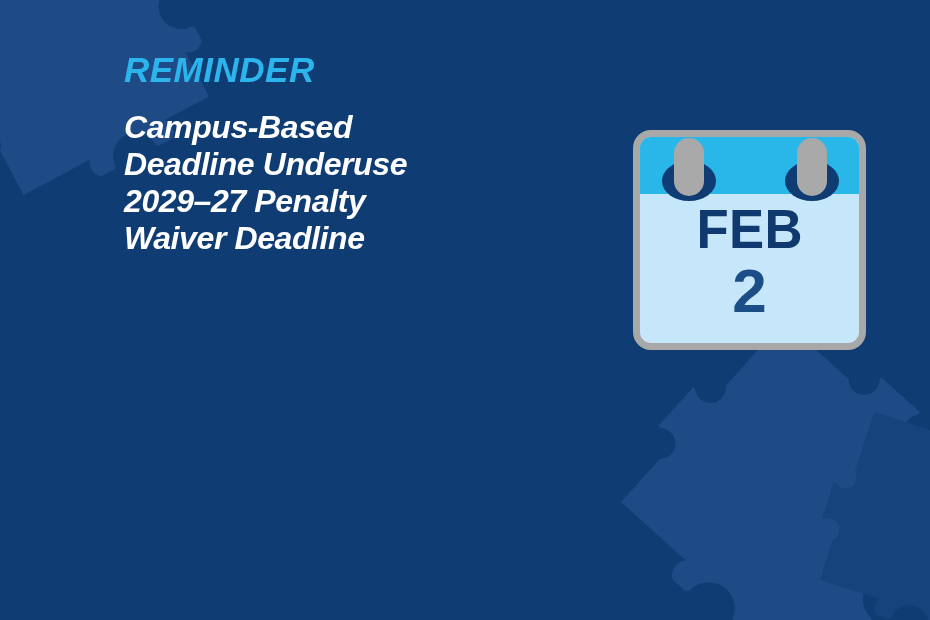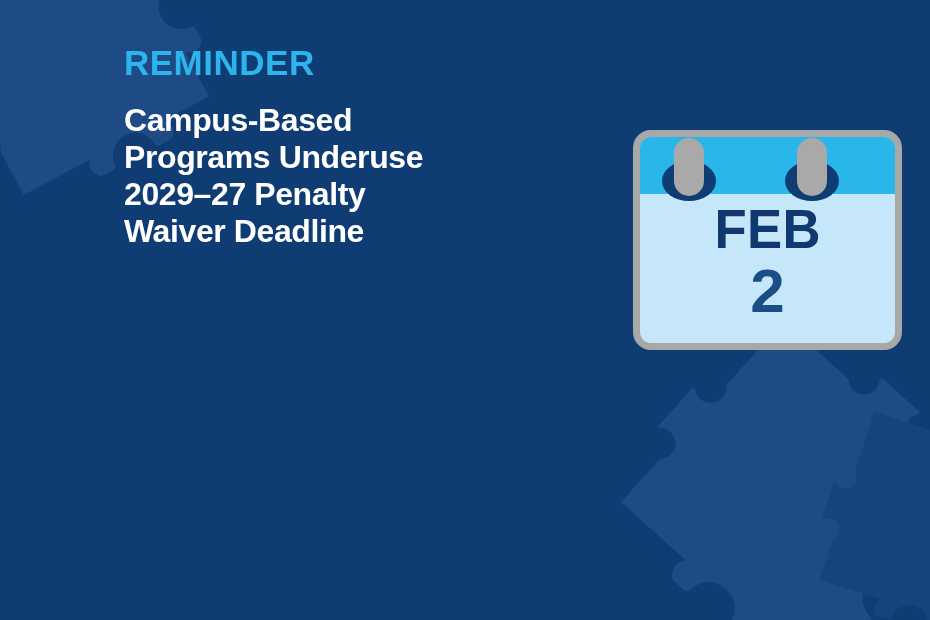--- a/index.html
+++ b/index.html
@@ -47,22 +47,23 @@
     width: 210px;
     height: 210px;
     transform: rotate(18deg);
     fill: #15437C;
   }
 
   
   #text-block {
     position: absolute;
     left: 124px;
-    top: 45px;
+    top: 52px;
     width: 520px;
+    font-style: italic;
   }
   #eyebrow {
     color: #2CB4EC;
     font-size: 35px;
     font-weight: bold;
     letter-spacing: 0.5px;
     line-height: 1;
     margin: 0 0 22px 0;
   }
   #headline {
@@ -94,21 +95,21 @@
     background: #103C74;
     top: 23px;
   }
   #cal-ring-hole-left  { left: 21px; }
   #cal-ring-hole-right { left: 144px; }
 
   #cal-body {
     position: absolute;
     left: 0;
     top: 24px;
-    width: 269px;
+    width: 233px;
     height: 220px;
     box-sizing: border-box;
     background: #C6E6F9;
     border: 7px solid #A8A8A8;
     border-radius: 18px;
     overflow: hidden;
   }
   #cal-header-band {
     position: absolute;
     left: 0;
@@ -196,21 +197,21 @@
                H72 A1,1 0 0 1 64,99 A9,9 0 0 0 46,99 A1,1 0 0 1 38,92 H8
                V72 A1,1 0 0 0 1,64 A9,9 0 0 1 1,46 A1,1 0 0 0 8,38 Z"></path>
     </svg>
   </div>
 
   <div id="text-block">
     <div id="eyebrow">REMINDER</div>
 
     <h1 id="headline">
       <span class="hl-line">Campus-Based</span>
-      <span class="hl-line">Programs Underuse</span>
+      <span class="hl-line">Deadline Underuse</span>
       <span class="hl-line">2029–27 Penalty</span>
       <span class="hl-line">Waiver Deadline</span>
     </h1>
   </div>
 
   <div id="calendar-icon">
 
     <div class="cal-ring-hole" id="cal-ring-hole-left"></div>
     <div class="cal-ring-hole" id="cal-ring-hole-right"></div>
 

